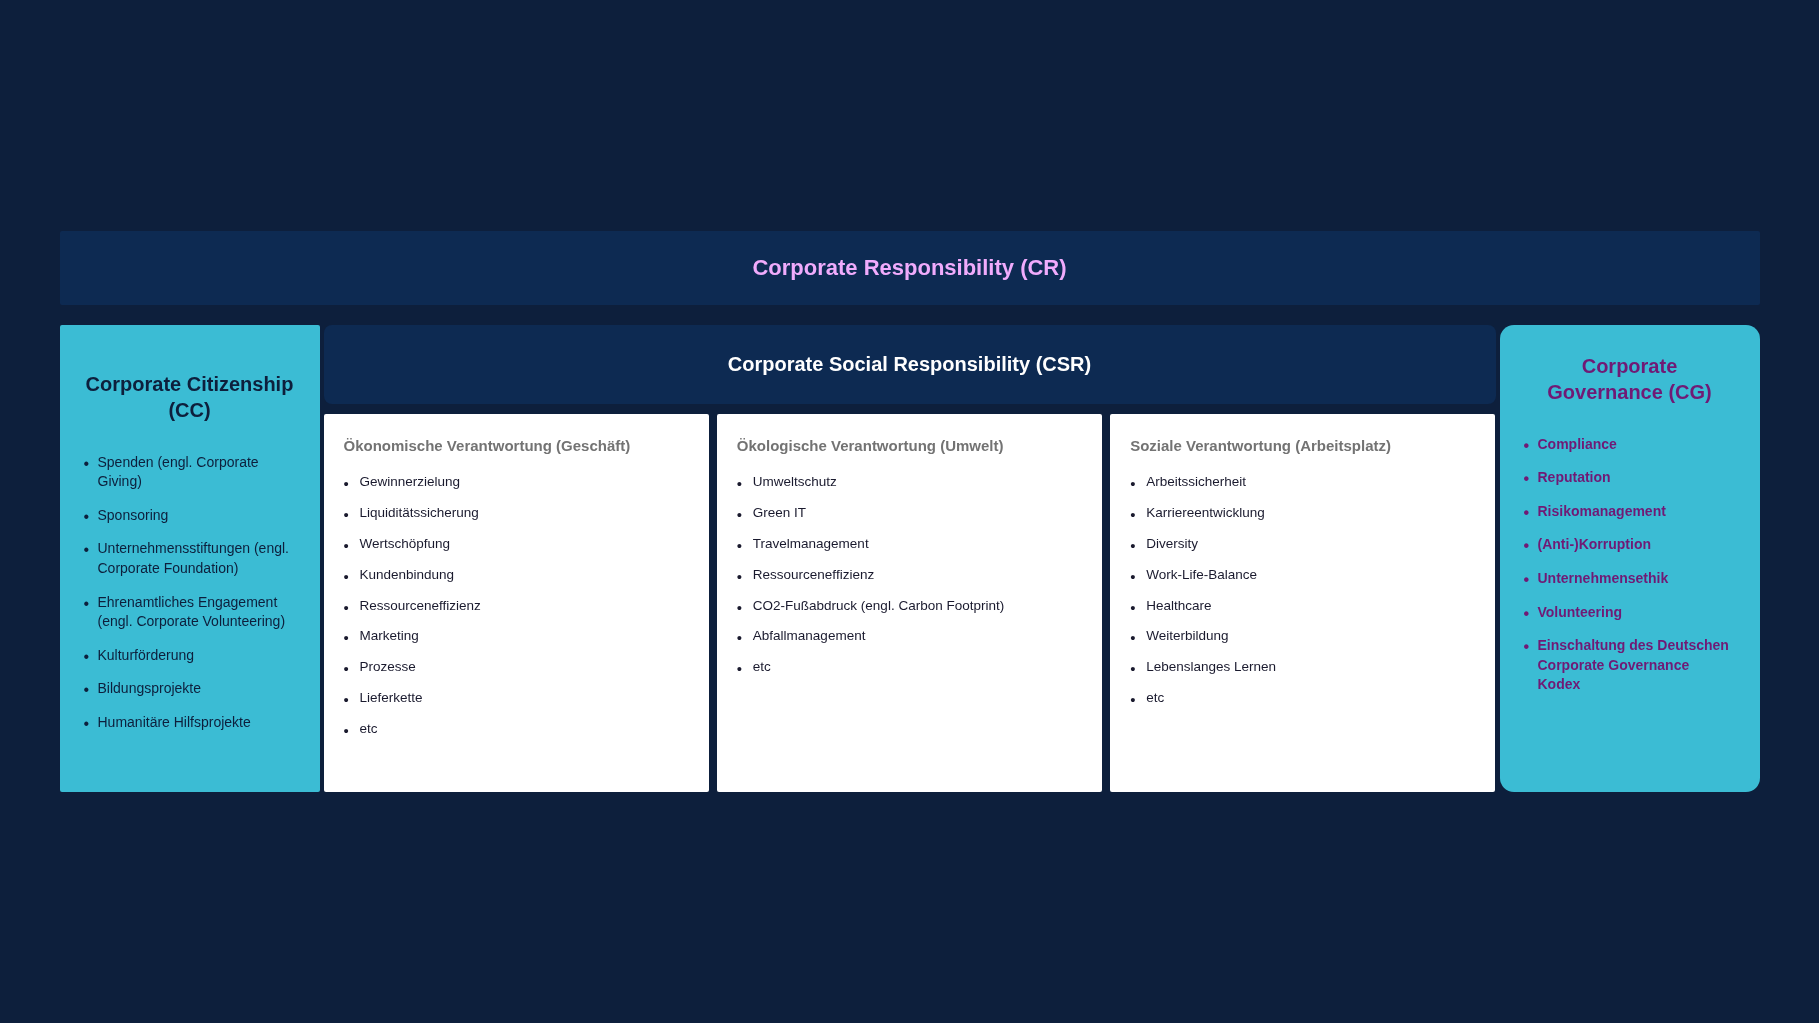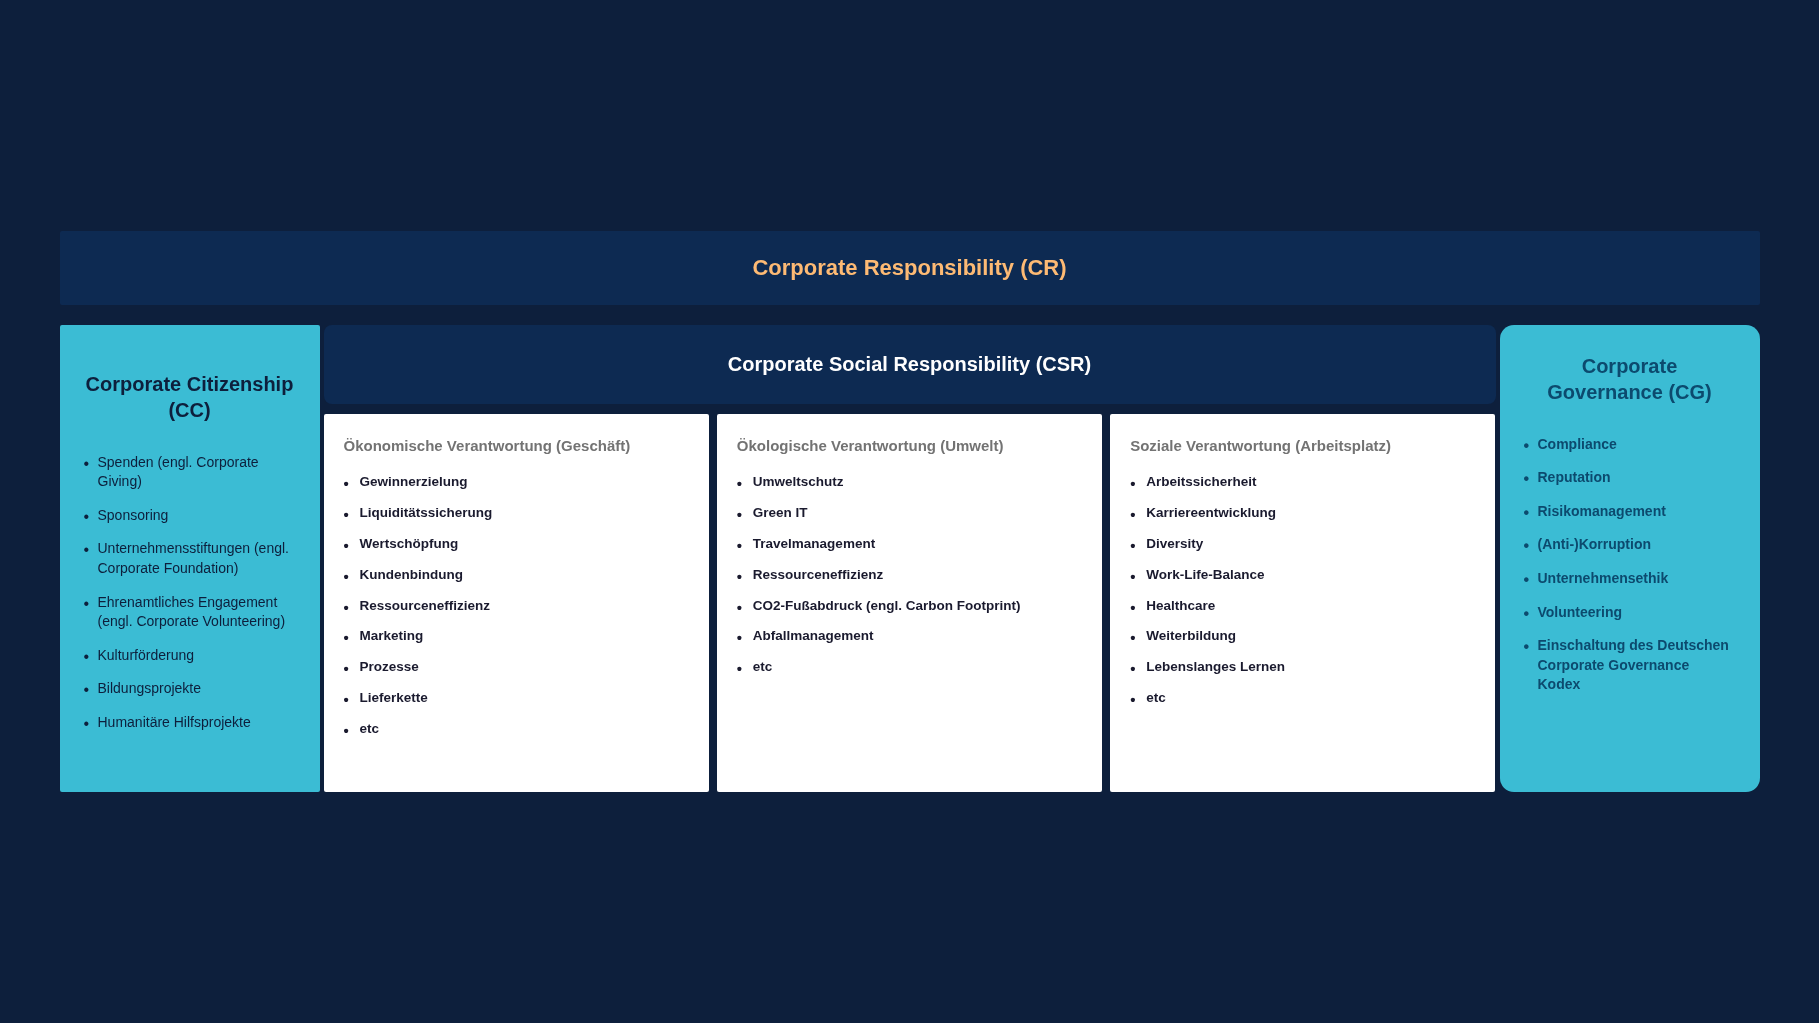--- a/index.html
+++ b/index.html
@@ -16,21 +16,21 @@
     }
 
     .main-wrapper {
       width: 100%;
       max-width: 1700px;
     }
 
     
     .top-header {
       background-color: #0d2a52;
-      color: #fdba74;
+      color: #f0abfc;
       text-align: center;
       padding: 24px 20px;
       font-size: 22px;
       font-weight: bold;
       margin-bottom: 20px;
       border-radius: 2px;
     }
 
     
     .content-row {
@@ -114,21 +114,20 @@
       font-size: 15px;
       font-weight: bold;
       color: #737373;
       margin-bottom: 18px;
       line-height: 1.3;
     }
 
     .csr-card ul {
       list-style: none;
       padding: 0;
-      font-weight: bold;
     }
 
     .csr-card ul li {
       font-size: 13.5px;
       color: #1a1a2e;
       margin-bottom: 12px;
       padding-left: 16px;
       position: relative;
       line-height: 1.4;
     }
@@ -136,21 +135,21 @@
     .csr-card ul li::before {
       content: "•";
       position: absolute;
       left: 0;
       font-size: 15px;
     }
 
     
     .right-column {
       background-color: #3bbcd4;
-      color: #0c4a6e;
+      color: #701a75;
       width: 260px;
       min-width: 260px;
       padding: 28px 24px;
       border-radius: 14px;
     }
 
     .right-column h2 {
       font-size: 20px;
       font-weight: bold;
       text-align: center;

